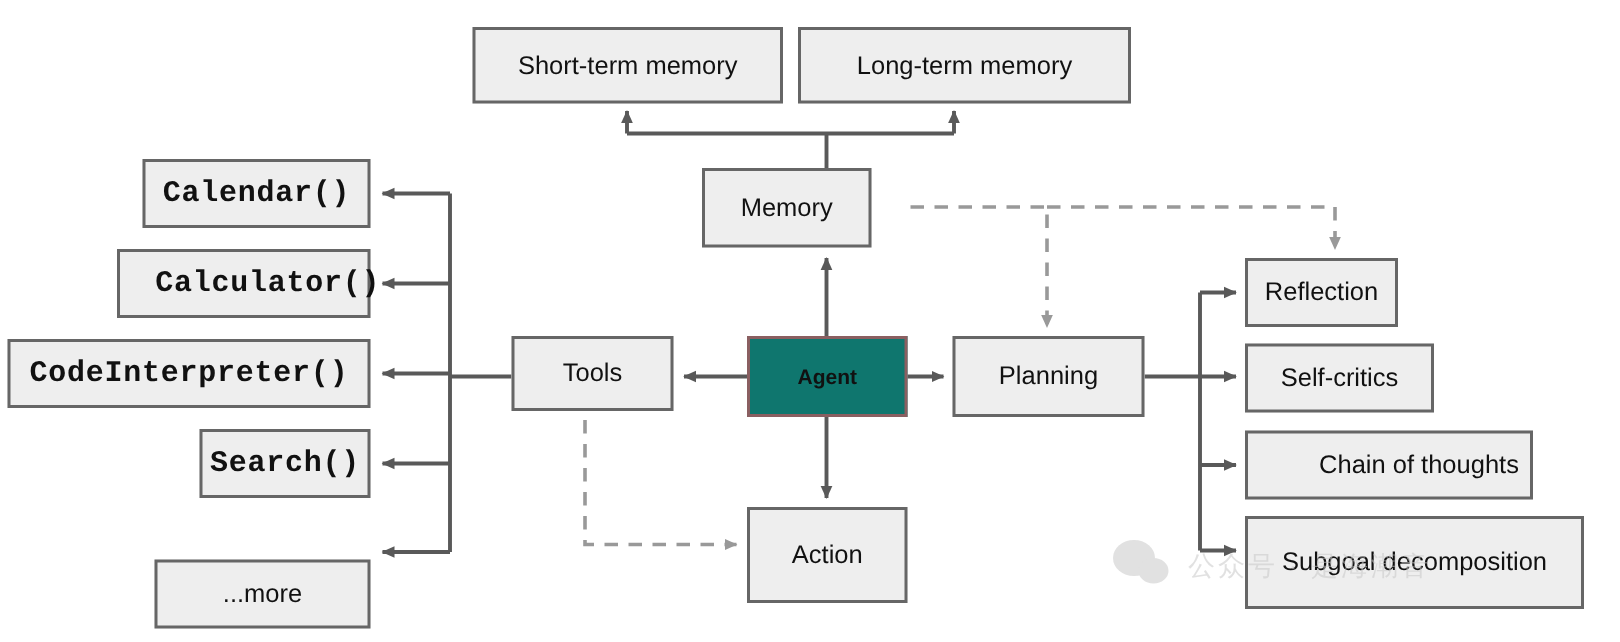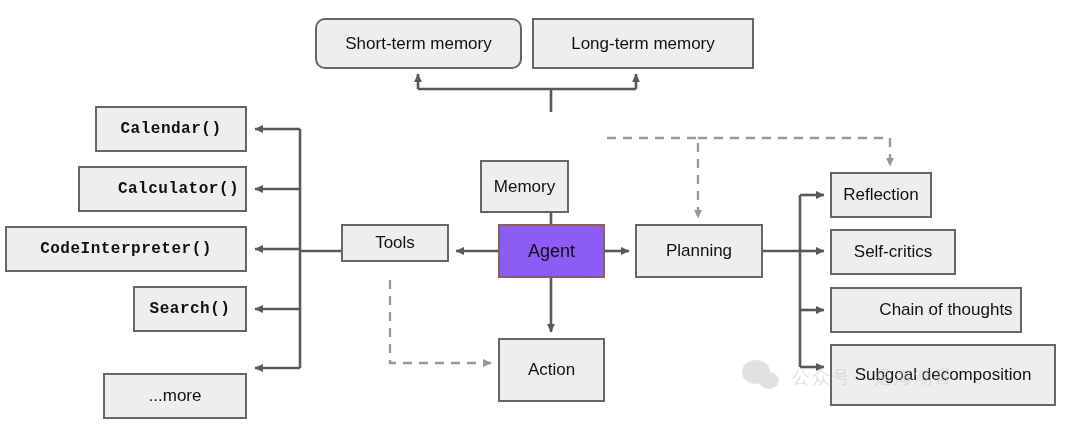--- a/index.html
+++ b/index.html
@@ -23,28 +23,28 @@
     justify-content:center;
     color:#111111;
     font-size:17px;
     font-family:"Liberation Sans", sans-serif;
     white-space:nowrap;
     z-index:3;
   }
   .node.mono{
     font-family:"Liberation Mono", monospace;
     font-weight:bold;
-    font-size:16px;
+    font-size:20px;
     letter-spacing:0.5px;
   }
   .node.agent{
-    background:#8b5cf6;
+    background:#0f766e;
     border-color:#8a5f61;
-    font-weight:normal;
-    font-size:18px;
+    font-weight:bold;
+    font-size:14px;
   }
 
   
   #watermark{
     position:absolute;
     left:742px;top:360px;
     display:flex;align-items:center;
     z-index:6;
     opacity:.55;
     pointer-events:none;
@@ -114,29 +114,29 @@
     <g stroke="#999999" stroke-width="2.4" fill="none" stroke-dasharray="9 7">
 
       <path d="M607,138 L698,138 L698,218" marker-end="url(#ahd)"></path>
 
       <path d="M698,138 L890,138 L890,166" marker-end="url(#ahd)"></path>
 
       <path d="M390,280 L390,363 L491,363" marker-end="url(#ahd)"></path>
     </g>
   </svg>
 
-  <div class="node" style="left:315px;top:18px;width:207px;height:51px;border-radius:10px;">Short-term memory</div>
+  <div class="node" style="left:315px;top:18px;width:207px;height:51px;">Short-term memory</div>
 
   <div class="node" style="left:532px;top:18px;width:222px;height:51px;">Long-term memory</div>
 
-  <div class="node" style="left:480px;top:112px;width:89px;height:53px;margin-top:48px;">Memory</div>
+  <div class="node" style="left:468px;top:112px;width:113px;height:53px;">Memory</div>
 
   <div class="node agent" style="left:498px;top:224px;width:107px;height:54px;">Agent</div>
 
-  <div class="node" style="left:341px;top:224px;width:108px;height:38px;">Tools</div>
+  <div class="node" style="left:341px;top:224px;width:108px;height:50px;">Tools</div>
 
   <div class="node" style="left:635px;top:224px;width:128px;height:54px;">Planning</div>
 
   <div class="node" style="left:498px;top:338px;width:107px;height:64px;">Action</div>
 
   <div class="node mono" style="left:95px;top:106px;width:152px;height:46px;">Calendar()</div>
 
   <div class="node mono" style="left:78px;top:166px;width:169px;height:46px;padding-left:32px;">Calculator()</div>
 
   <div class="node mono" style="left:5px;top:226px;width:242px;height:46px;">CodeInterpreter()</div>

